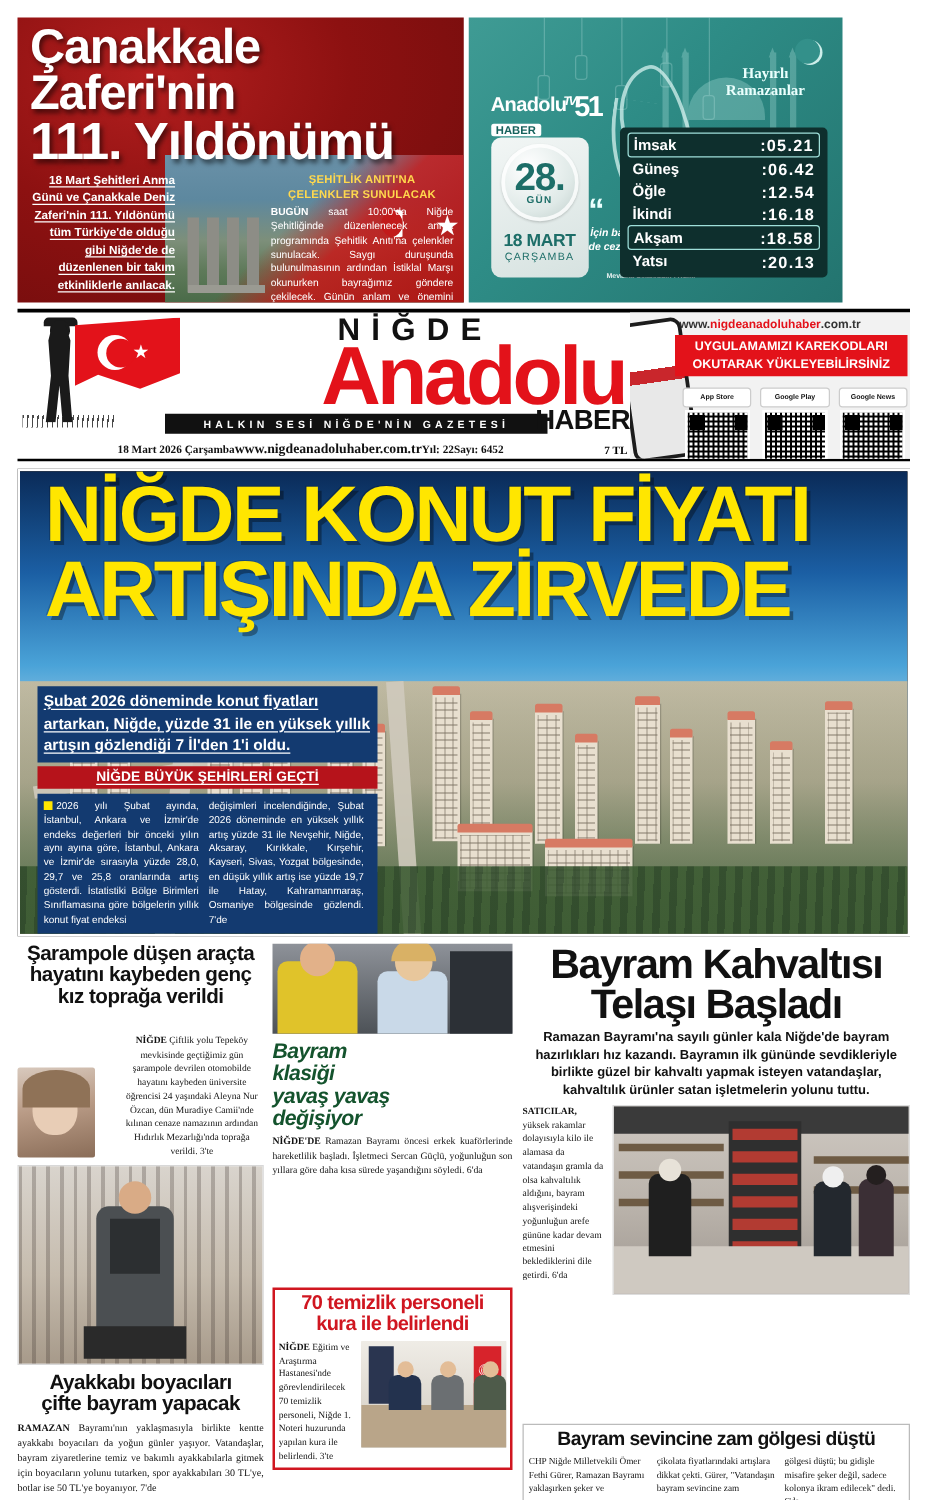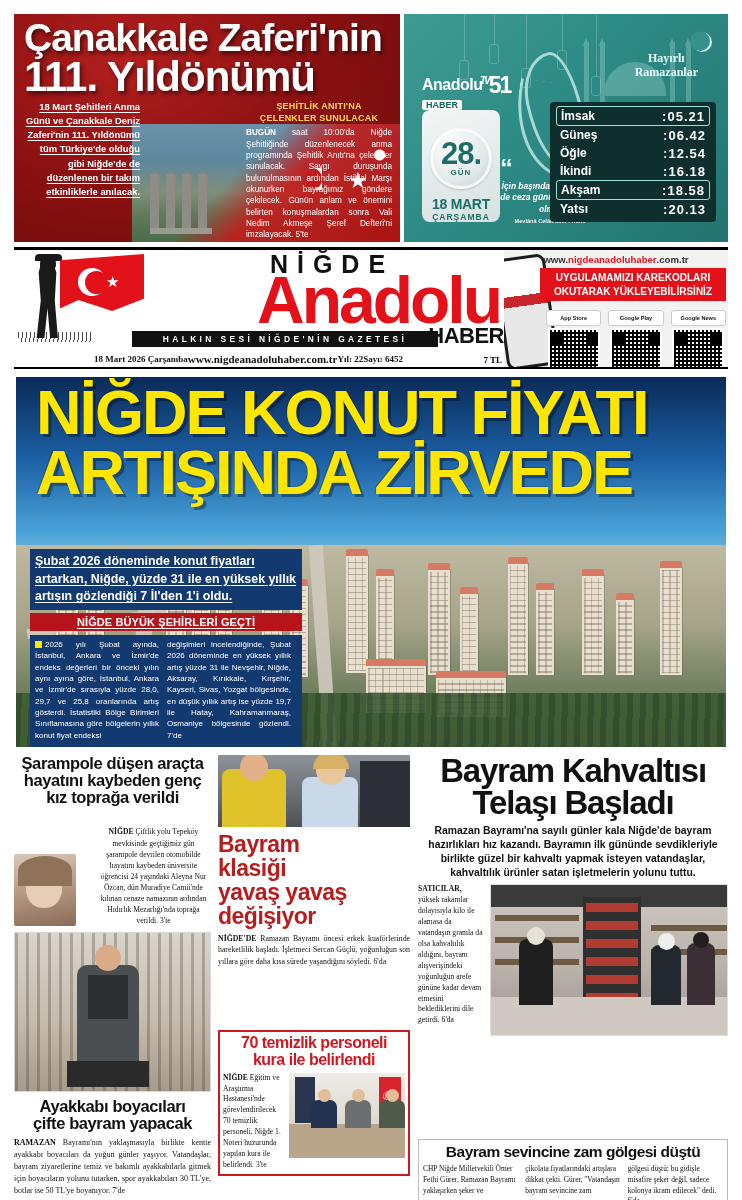--- a/index.html
+++ b/index.html
@@ -6,21 +6,21 @@
   * { box-sizing: border-box; margin: 0; padding: 0; }
   html, body {
     width: 742px; height: 1200px;
     background: #ffffff;
     font-family: "Liberation Sans", sans-serif;
     overflow: hidden;
   }
   .page { position: relative; width: 742px; height: 1200px; background:#fff; }
 
   
-  .topbar { position:absolute; left:14px; top:14px; width:714px; height:228px; display:flex; gap:4px; }
+  .topbar { position:absolute; left:14px; top:14px; width:660px; height:228px; display:flex; gap:4px; }
 
   .canakkale {
     position:relative; width:386px; height:228px; overflow:hidden;
     background: radial-gradient(ellipse at 30% 20%, #b41f1f 0%, #8d1111 45%, #6d0c0c 100%);
   }
   .ck-photo {
     position:absolute; left:118px; bottom:0; width:268px; height:118px;
     background:
       linear-gradient(135deg, rgba(190,20,20,.0) 0%, rgba(190,20,20,.0) 40%, rgba(200,25,25,.85) 55%, rgba(175,15,15,.95) 100%),
       linear-gradient(to bottom, #6a91a8 0%, #5d889f 30%, #7d8f7a 58%, #5f7a5a 78%, #4a6b48 100%);
@@ -76,32 +76,32 @@
   .rm-lanterns i{ position:absolute; top:0; width:1px; background:#eafffd; }
   .rm-lanterns b{ position:absolute; width:10px; height:20px; border:1px solid #eafffd; border-radius:3px; display:block;}
   .rm-logo { position:absolute; left:18px; top:62px; color:#fff; }
   .rm-logo .an { font-size:16px; font-weight:700; letter-spacing:-.5px; }
   .rm-logo .hb { display:inline-block; background:#fff; color:#17625d; font-size:9px; font-weight:700; padding:0 4px; border-radius:2px; margin-top:1px;}
   .rm-tv { position:absolute; left:76px; top:58px; color:#fff; font-weight:700; font-size:23px; letter-spacing:-2px; }
   .rm-tv small{ font-size:10px; font-style:italic; vertical-align:super; }
   .rm-daybox {
     position:absolute; left:18px; top:96px; width:78px; height:112px;
     background:linear-gradient(160deg,#f2f6f5,#d6e2e0); border-radius:8px;
-    display:flex; flex-direction:column; align-items:center; justify-content:flex-start; padding-top:18px;
+    display:flex; flex-direction:column; align-items:center; justify-content:flex-start; padding-top:5px;
   }
   .rm-circle{ width:62px;height:62px;border-radius:50%;
     background: radial-gradient(circle at 35% 30%, #ffffff 0%, #dfe9e7 60%, #b9c9c6 100%);
     display:flex;align-items:center;justify-content:center; flex-direction:column;
     box-shadow: inset 0 0 0 3px rgba(255,255,255,.8), 0 1px 2px rgba(0,0,0,.18);
   }
   .rm-num{ font-size:31px; font-weight:700; color:#1d6e68; line-height:.9; letter-spacing:-1px;}
   .rm-gun{ font-size:8px; font-weight:700; color:#1d6e68; letter-spacing:1px; }
   .rm-date{ margin-top:7px; text-align:center; }
   .rm-date .d1{ font-size:14px; font-weight:700; color:#1d6e68; letter-spacing:-.3px;}
-  .rm-date .d2{ font-size:8.5px; font-weight:700; color:#1d6e68; letter-spacing:1px;}
+  .rm-date .d2{ font-size:8.5px; font-weight:400; color:#1d6e68; letter-spacing:1px;}
   .rm-whirl{ position:absolute; left:104px; top:28px; width:86px; height:150px; opacity:.75; }
   .rm-whirl::before{ content:""; position:absolute; left:20px; top:10px; width:48px;height:110px;
     border:3px solid #d6f2ef; border-radius:60% 40% 50% 50% / 40% 55% 45% 60%; transform:rotate(-12deg); }
   .rm-whirl::after{ content:""; position:absolute; left:6px; top:40px; width:60px;height:90px;
     border-left:3px solid #d6f2ef; border-bottom:3px solid #d6f2ef; border-radius:0 0 0 90%; transform:rotate(8deg);}
   .rm-quote{ position:absolute; left:96px; top:148px; width:100px; color:#fff; }
   .rm-quote .qm{ font-size:26px; font-weight:700; line-height:.5; color:#eafffd; }
   .rm-quote .qt{ font-size:8.4px; font-style:italic; font-weight:700; line-height:1.35; text-align:center; margin-top:6px;}
   .rm-quote .qa{ font-size:5.6px; font-weight:700; text-align:center; margin-top:3px; opacity:.9;}
   .rm-quote .qm2{ position:absolute; right:-4px; bottom:-12px; font-size:26px; color:#eafffd; }
@@ -241,21 +241,21 @@
   
   .col-m { position:absolute; left:204px; top:0; width:192px; }
   .barber-photo{ width:192px; height:72px; overflow:hidden; position:relative;
      background: linear-gradient(180deg,#8e9299 0%, #4d5257 100%); }
   .barber-photo .p1{ position:absolute; left:4px; top:14px; width:64px; height:58px; background:#e0c32a; border-radius:8px 8px 0 0;}
   .barber-photo .p1::before{ content:""; position:absolute; left:18px; top:-16px; width:28px; height:28px; border-radius:50%; background:#e2b189;}
   .barber-photo .p2{ position:absolute; left:84px; top:22px; width:56px; height:50px; background:#c9d9e8; border-radius:8px 8px 0 0;}
   .barber-photo .p2::before{ content:""; position:absolute; left:14px; top:-22px; width:30px; height:30px; border-radius:50%; background:#e8c79c;}
   .barber-photo .p2::after{ content:""; position:absolute; left:11px; top:-26px; width:36px; height:18px; border-radius:18px 18px 0 0; background:#d9b165;}
   .barber-photo .p3{ position:absolute; right:0; top:6px; width:50px; height:66px; background:#2c3036; }
-  .h-klasik{ margin-top:5px; font-size:23px; font-weight:700; line-height:1.05; letter-spacing:-.5px; color:#b91c1c; }
+  .h-klasik{ margin-top:5px; font-size:17px; font-weight:700; line-height:1.05; letter-spacing:-.5px; color:#14532d;font-style:italic; }
   .klasik-text{ margin-top:4px; font-size:7.8px; line-height:1.48; text-align:justify; font-family:"Liberation Serif", serif; color:#111; }
   .klasik-text b{ font-weight:700; }
 
   .box70{ position:absolute; left:204px; top:275px; width:192px; border:2px solid #d01620; padding:3px; background:#fff; }
   .h-70{ color:#d01620; font-size:16px; font-weight:700; line-height:1.05; text-align:center; letter-spacing:-.5px; }
   .b70-body{ display:flex; gap:4px; margin-top:4px; }
   .b70-text{ width:62px; font-size:7.6px; line-height:1.44; font-family:"Liberation Serif", serif; color:#111; }
   .b70-text b{ font-weight:700; }
   .b70-photo{ flex:1; height:85px; position:relative; overflow:hidden;
      background: linear-gradient(180deg,#e9e4dc 0%, #cfc6b8 60%, #b3a795 100%); }

